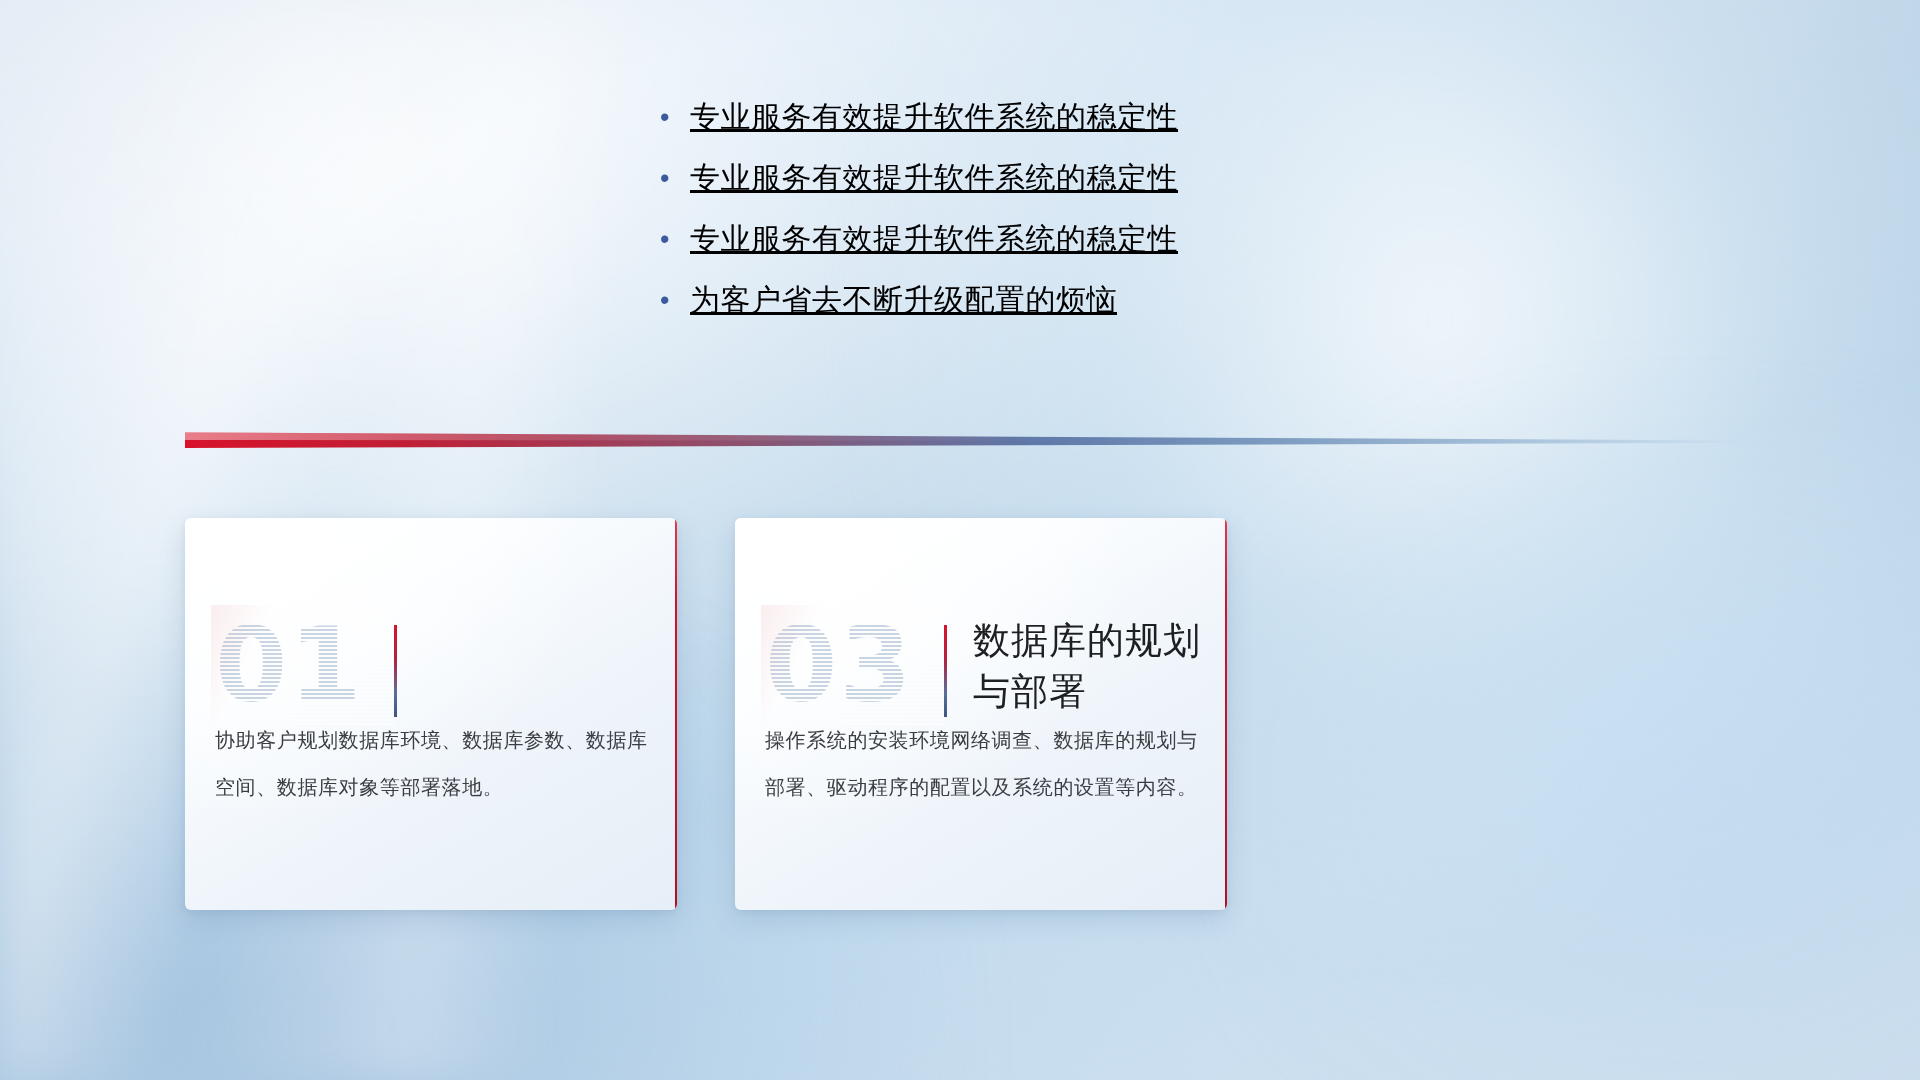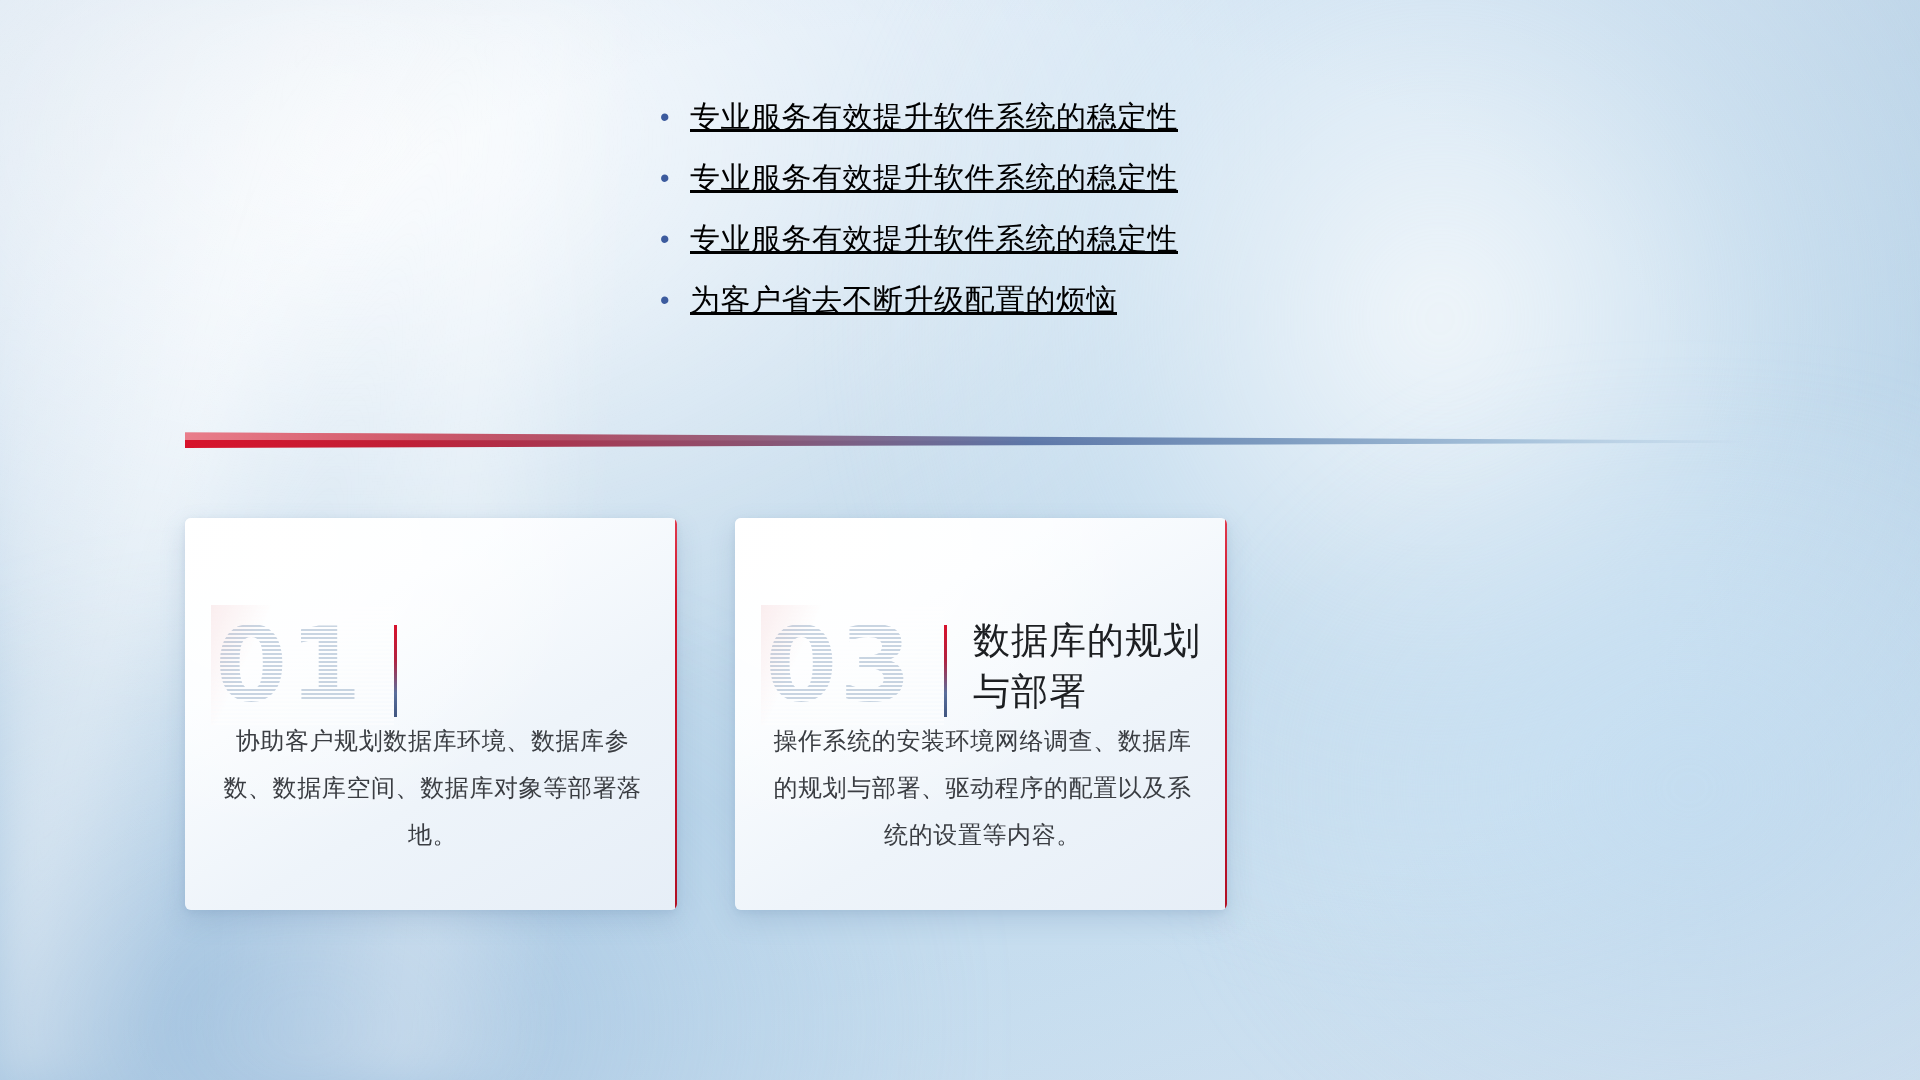--- a/index.html
+++ b/index.html
@@ -137,22 +137,22 @@
     flex:0 0 3px;
   }
   .card-title{
     font-size:37px; line-height:51px; font-weight:500;
     color:#1d1f22; letter-spacing:1px;
     max-width:250px;
   }
   .card-body{
     position:relative;
     padding:0 27px 0 30px;
-    font-size:24px; line-height:47px;
-    color:#3a3d42; letter-spacing:.6px;text-align:center;
+    font-size:20px; line-height:47px;
+    color:#3a3d42; letter-spacing:.6px;
   }
 </style>
 </head>
 <body>
 
 <div id="bg">
   <div class="bg-base"></div>
   <div class="bg-glow-a"></div>
   <div class="bg-glow-b"></div>
   <div class="bg-glow-c"></div>

